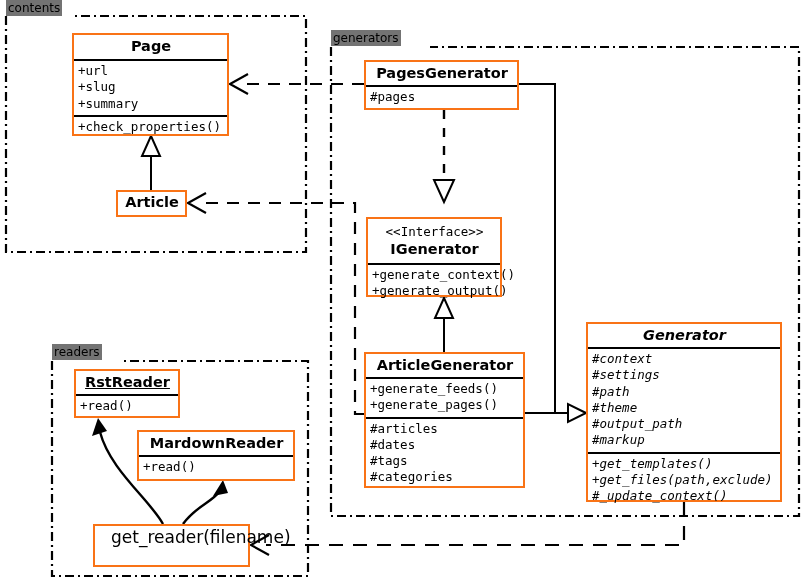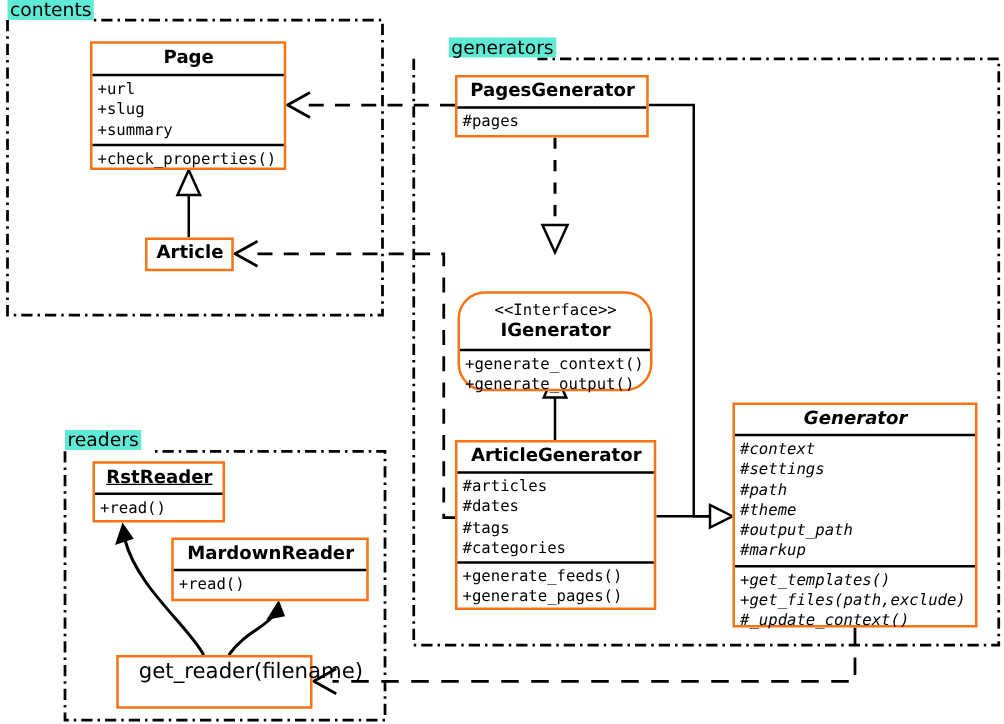--- a/index.html
+++ b/index.html
@@ -18,23 +18,23 @@
   svg.layer {
     position: absolute;
     top: 0;
     left: 0;
     width: 803px;
     height: 579px;
   }
   .pkg-label {
     position: absolute;
     font-family: "DejaVu Sans", sans-serif;
-    font-size: 15px;
-    color: #000000;
-    background: #5eead4;
+    font-size: 12px;
+    color: #000000;
+    background: #737373;
     padding: 0 2px;
     white-space: nowrap;
     line-height: 16px;
   }
   .umlbox {
     position: absolute;
     box-sizing: border-box;
     border: 2px solid #f97316;
     background: #ffffff;
   }
@@ -135,21 +135,21 @@
       <polygon points="98,418 92,436 107,431" fill="#000000"></polygon>
     </g>
 
     <g>
       <path d="M 183 524 C 196 506 212 502 219 492" fill="none" stroke="#000000" stroke-width="2.4"></path>
       <polygon points="223,480 213,496 228,493" fill="#000000"></polygon>
     </g>
   </svg>
 
   <div class="pkg-label" style="left:6px; top:0px;">contents</div>
-  <div class="pkg-label" style="left:331px; top:30px;margin-left:28px;">generators</div>
+  <div class="pkg-label" style="left:331px; top:30px;">generators</div>
   <div class="pkg-label" style="left:52px; top:344px;text-align:center;">readers</div>
 
   <div class="umlbox" style="left:72px; top:33px; width:157px; height:103px;">
     <div class="sec cls-title">Page</div>
     <div class="sec">
       <div class="member">+url</div>
       <div class="member">+slug</div>
       <div class="member">+summary</div>
     </div>
     <div class="sec">
@@ -161,42 +161,42 @@
     <div class="sec cls-title" style="padding-top:1px;padding-bottom:1px;">Article</div>
   </div>
 
   <div class="umlbox" style="left:364px; top:60px; width:155px; height:50px;">
     <div class="sec cls-title" style="padding-top:2px;padding-bottom:2px;">PagesGenerator</div>
     <div class="sec">
       <div class="member">#pages</div>
     </div>
   </div>
 
-  <div class="umlbox" style="left:366px; top:233px; width:156px; height:80px;border-radius:22px;">
+  <div class="umlbox" style="left:366px; top:217px; width:136px; height:80px;">
     <div class="sec" style="padding-top:4px;padding-bottom:4px;">
       <div class="cls-stereo">&lt;&lt;Interface&gt;&gt;</div>
       <div class="cls-title" style="padding-top:0;padding-bottom:0;">IGenerator</div>
     </div>
     <div class="sec">
       <div class="member">+generate_context()</div>
       <div class="member">+generate_output()</div>
     </div>
   </div>
 
   <div class="umlbox" style="left:364px; top:352px; width:161px; height:136px;">
     <div class="sec cls-title" style="padding-top:2px;padding-bottom:2px;">ArticleGenerator</div>
+    <div class="sec">
+      <div class="member">+generate_feeds()</div>
+      <div class="member">+generate_pages()</div>
+    </div>
     <div class="sec">
       <div class="member">#articles</div>
       <div class="member">#dates</div>
       <div class="member">#tags</div>
       <div class="member">#categories</div>
-    </div>
-    <div class="sec">
-      <div class="member">+generate_feeds()</div>
-      <div class="member">+generate_pages()</div>
     </div>
   </div>
 
   <div class="umlbox" style="left:586px; top:322px; width:196px; height:180px;font-style:italic;">
     <div class="sec cls-title" style="padding-top:2px;padding-bottom:2px;">Generator</div>
     <div class="sec">
       <div class="member">#context</div>
       <div class="member">#settings</div>
       <div class="member">#path</div>
       <div class="member">#theme</div>

